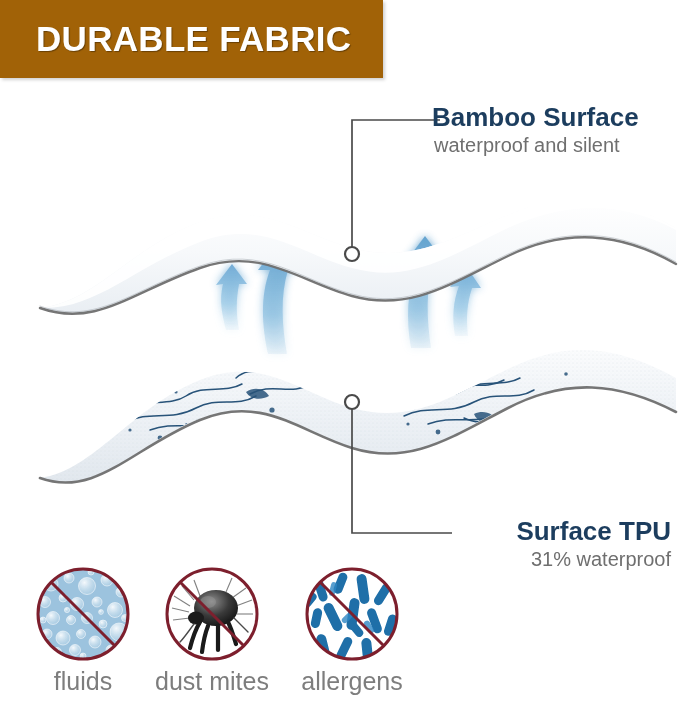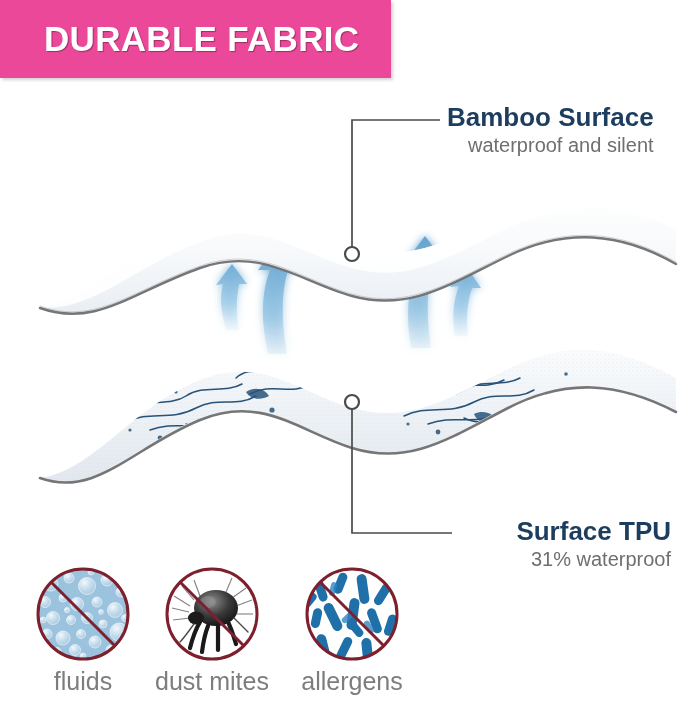--- a/index.html
+++ b/index.html
@@ -16,25 +16,24 @@
     -webkit-font-smoothing: antialiased;
   }
 
   
   #header-banner {
     position: absolute;
     left: 0;
     top: 0;
     width: 383px;
     height: 78px;
-    background: #ec4899;
+    background: #a16207;
     box-shadow: 2px 2px 3px rgba(0,0,0,0.18);
     display: flex;
     align-items: center;
-    padding-left: 8px;
   }
   #header-banner .title {
     color: #ffffff;
     font-size: 35px;
     font-weight: bold;
     letter-spacing: 0.3px;
     padding-left: 36px;
     text-shadow: 1px 1px 1px rgba(0,0,0,0.35);
     white-space: nowrap;
   }
@@ -66,23 +65,23 @@
     display: block;
   }
   .callout .subline {
     font-size: 20px;
     color: #6f6f6f;
     line-height: 1.2;
     display: block;
     margin-top: 2px;
   }
   #callout-top {
-    left: 447px;
+    left: 432px;
     top: 103px;
-    text-align: right;
+    text-align: left;
   }
   #callout-top .subline { padding-left: 2px; }
   #callout-bottom {
     right: 8px;
     top: 517px;
     text-align: right;
   }
 
   
   #features {

